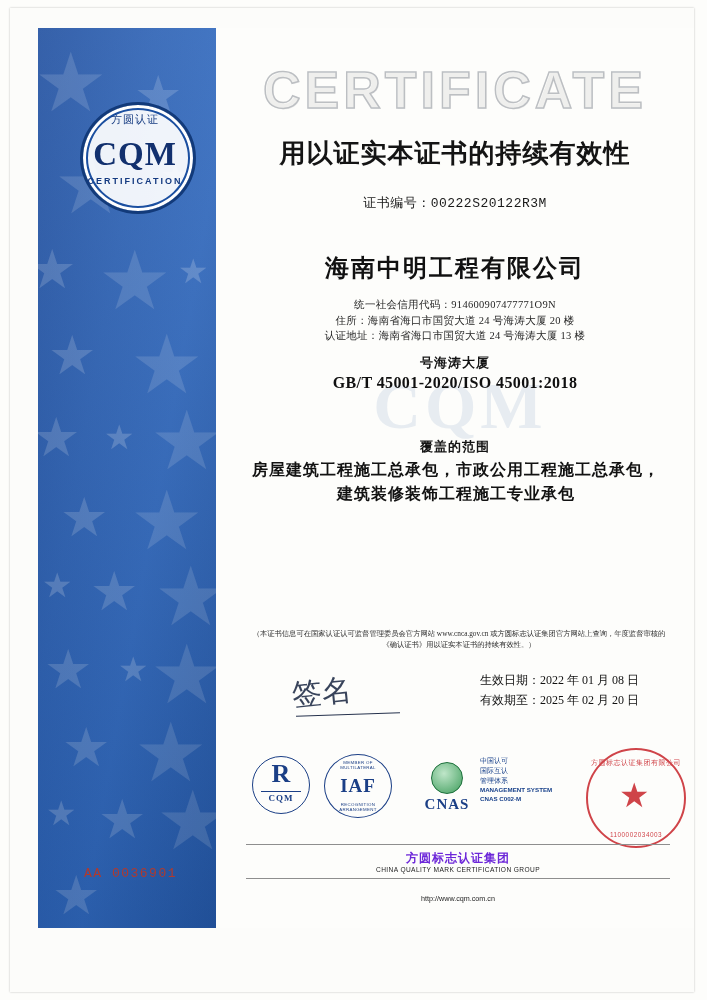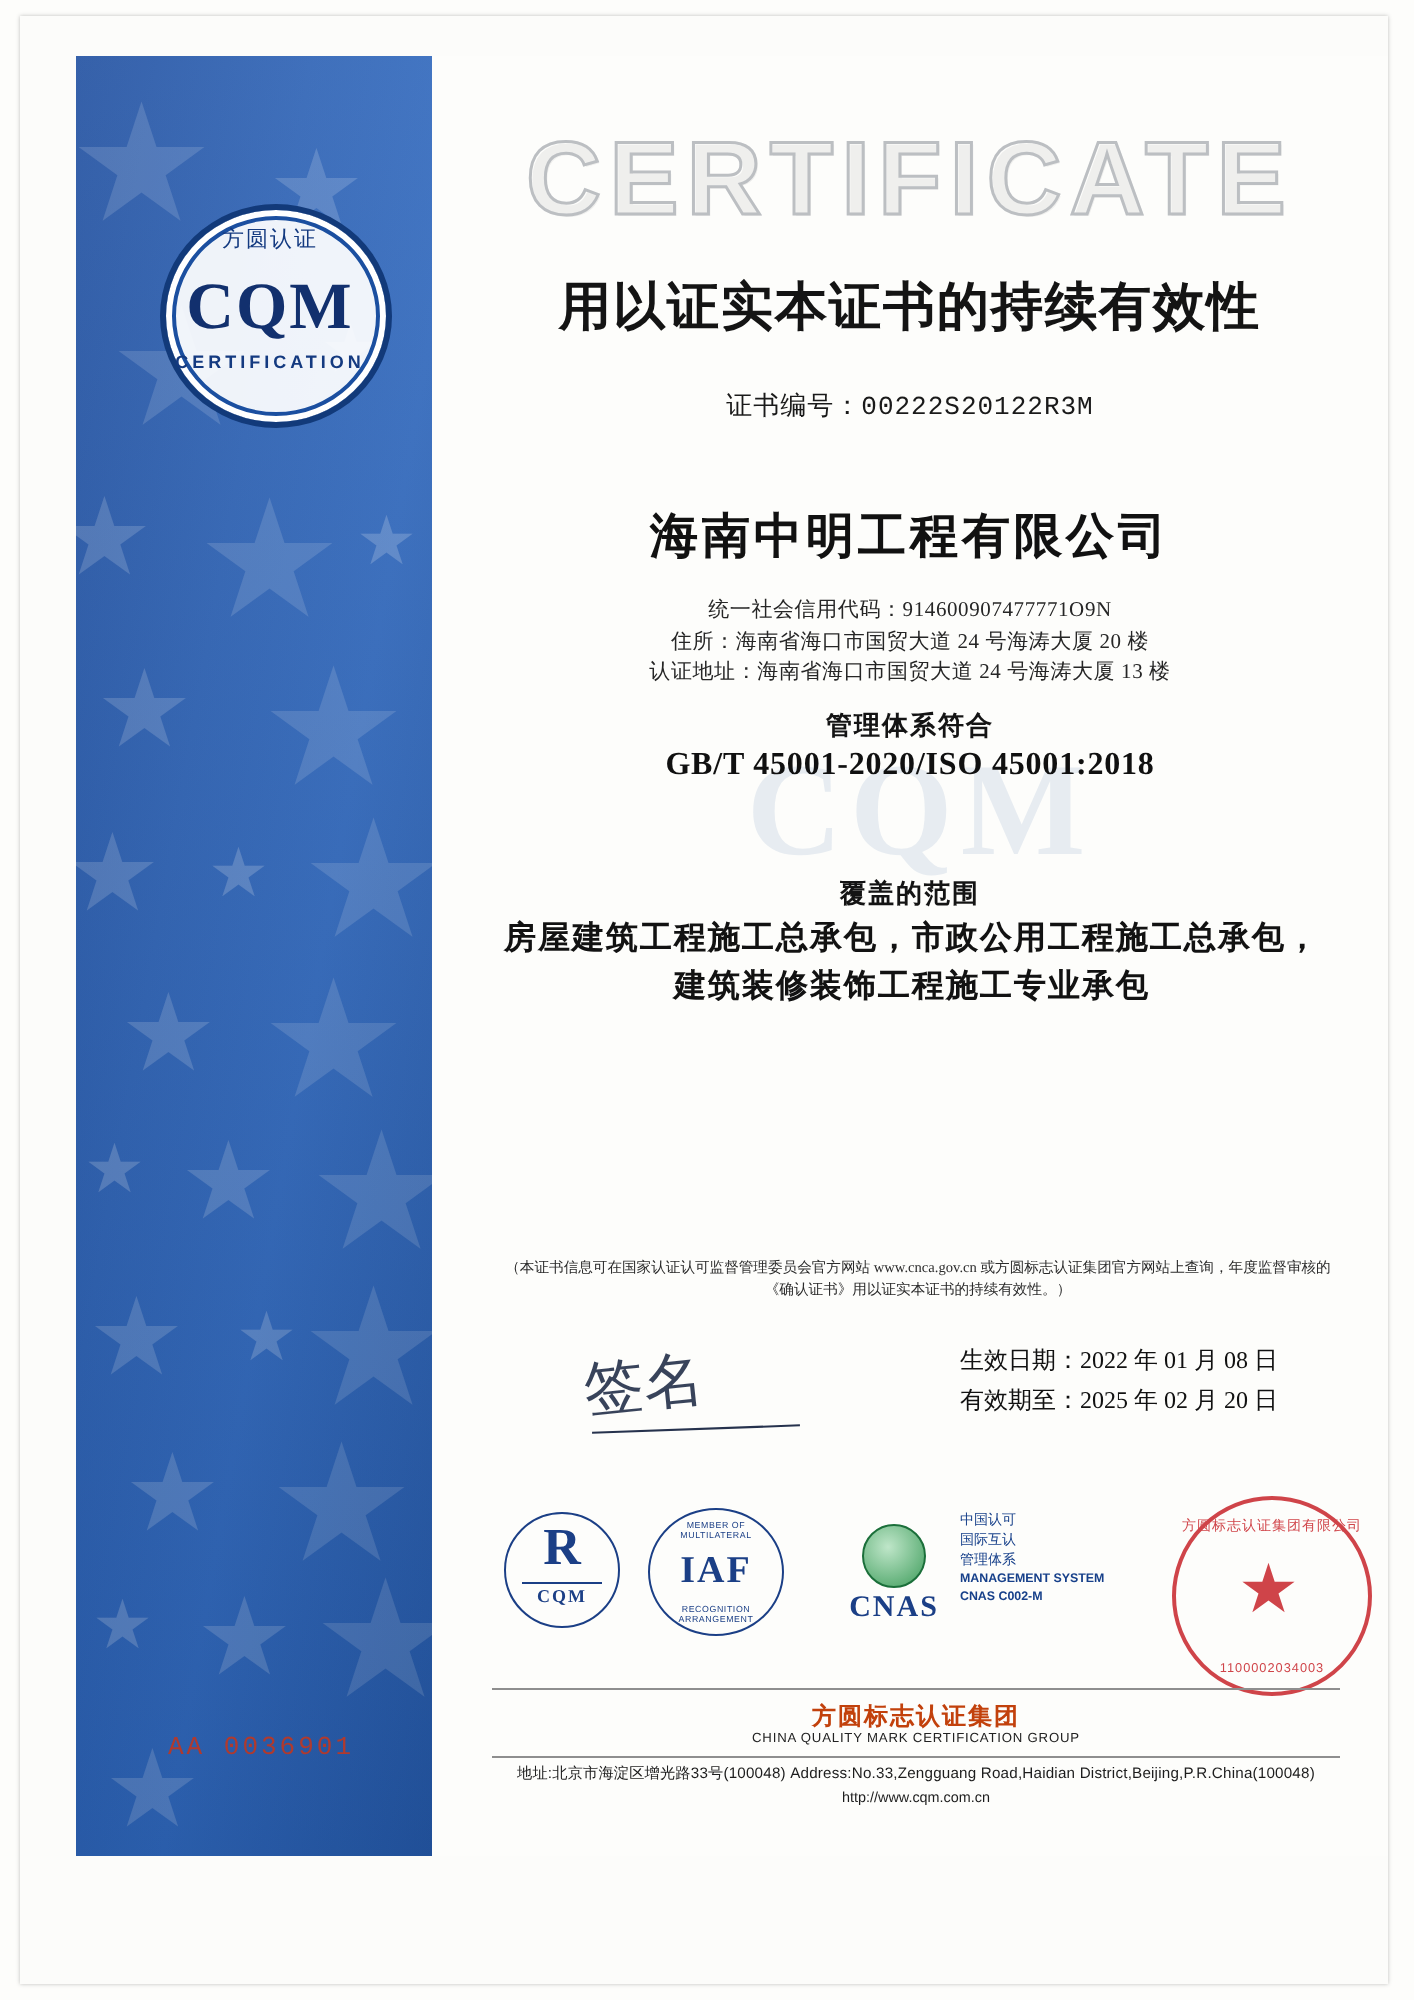--- a/index.html
+++ b/index.html
@@ -437,21 +437,21 @@
     border-top: 1px solid #8e8e8e;
   }
   .org-cn {
     position: absolute;
     left: 236px; top: 842px;
     width: 424px;
     text-align: center;
     font-family: Liberation Serif, serif;
     font-weight: bold;
     font-size: 12px;
-    color: #c2410c;
+    color: #6d28d9;
     letter-spacing: 1px;
   }
   .org-en {
     position: absolute;
     left: 236px; top: 858px;
     width: 424px;
     text-align: center;
     font-size: 6.6px;
     color: #222;
     letter-spacing: 0.4px;
@@ -542,21 +542,21 @@
     </div>
 
     <div class="company">海南中明工程有限公司</div>
 
     <div class="small-line l-credit">统一社会信用代码：914600907477771O9N</div>
     <div class="small-line l-addr">住所：海南省海口市国贸大道 24 号海涛大厦 20 楼</div>
     <div class="small-line l-site">认证地址：海南省海口市国贸大道 24 号海涛大厦 13 楼</div>
 
     <div class="watermark">CQM</div>
 
-    <div class="conform-label">管理体系符合</div>
+    <div class="conform-label">号海涛大厦</div>
     <div class="standard">GB/T 45001-2020/ISO 45001:2018</div>
 
     <div class="scope-label">覆盖的范围</div>
     <div class="scope-text">房屋建筑工程施工总承包，市政公用工程施工总承包，建筑装修装饰工程施工专业承包</div>
 
     <div class="footnote">（本证书信息可在国家认证认可监督管理委员会官方网站 www.cnca.gov.cn 或方圆标志认证集团官方网站上查询，年度监督审核的《确认证书》用以证实本证书的持续有效性。）</div>
 
     <div class="signature">签名</div>
     <div class="sig-underline"></div>
 
@@ -596,19 +596,18 @@
         <div class="arc-top">方圆标志认证集团有限公司</div>
         <div class="star">★</div>
         <div class="arc-btm">1100002034003</div>
       </div>
     </div>
 
     <div class="footer-rule"></div>
     <div class="org-cn">方圆标志认证集团</div>
     <div class="org-en">CHINA QUALITY MARK CERTIFICATION GROUP</div>
     <div class="footer-rule2"></div>
-    <div class="addr-line">地址:北京市海淀区增光路33号(100048)  Address:No.33,Zengguang Road,Haidian District,Beijing,P.R.China(100048)</div>
     <div class="url-line">http://www.cqm.com.cn</div>
 
     <div class="serial">AA 0036901</div>
 
   </div>
 </div>
 
 </body></html>

